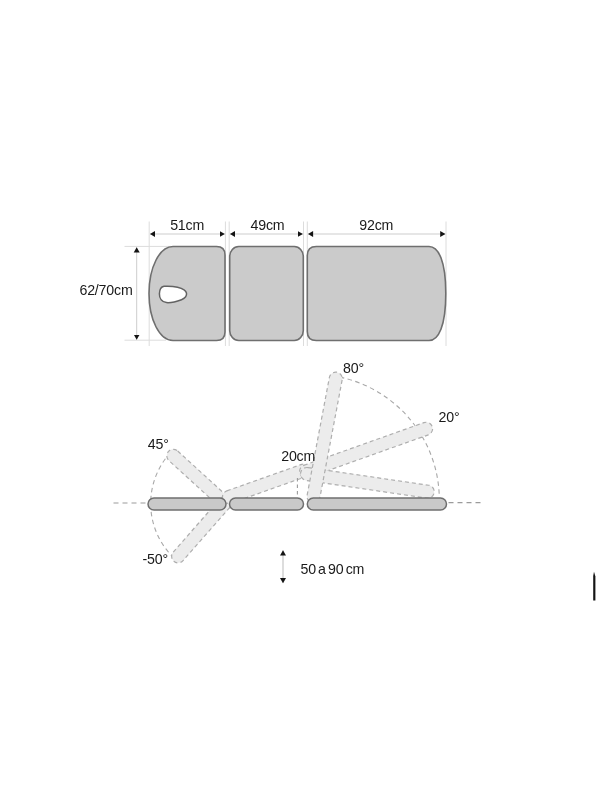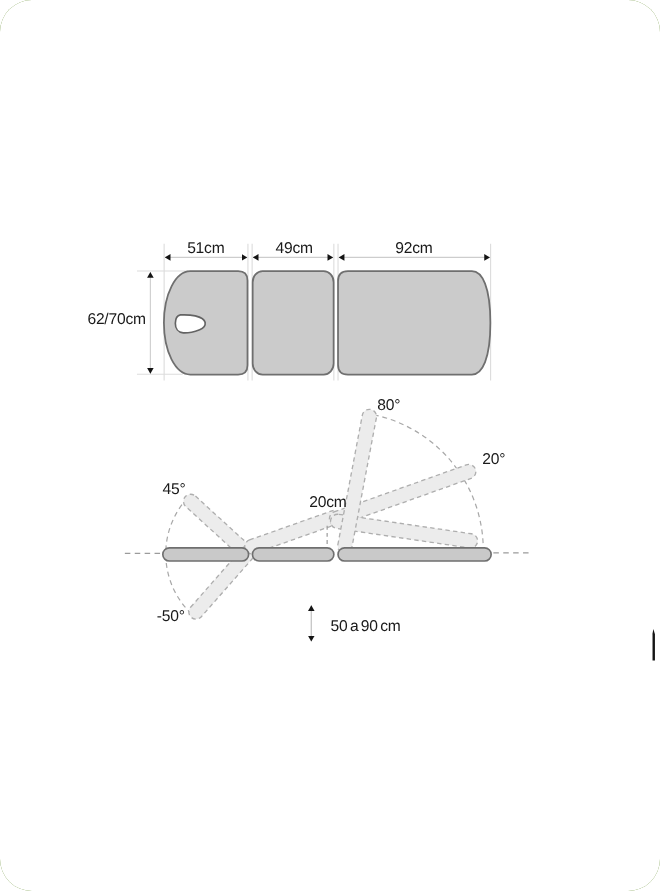--- a/index.html
+++ b/index.html
@@ -1,16 +1,16 @@
 <!DOCTYPE html>
 <html><head>
 <meta charset="utf-8">
 <style>
   html,body{margin:0;padding:0;background:#ffffff;}
-  .wrap{width:600px;height:810px;position:relative;background:#4d7c0f;overflow:hidden;border-radius:29px;}
+  .wrap{width:600px;height:810px;position:relative;background:#4d7c0f;overflow:hidden;}
   svg{display:block;}
   text{font-family:"Liberation Sans",sans-serif;fill:#1a1a1a;letter-spacing:-0.2px;}
 </style>
 </head>
 <body>
 <div class="wrap">
 <svg width="600" height="810" viewBox="0 0 600 810" xmlns="http://www.w3.org/2000/svg">
   <defs>
     <marker id="ml" markerWidth="7" markerHeight="8" refX="0.4" refY="3.4" orient="auto" markerUnits="userSpaceOnUse">
       <path d="M0.2,3.4 L5.4,0.4 L5.4,6.4 Z" fill="#141414"></path>

